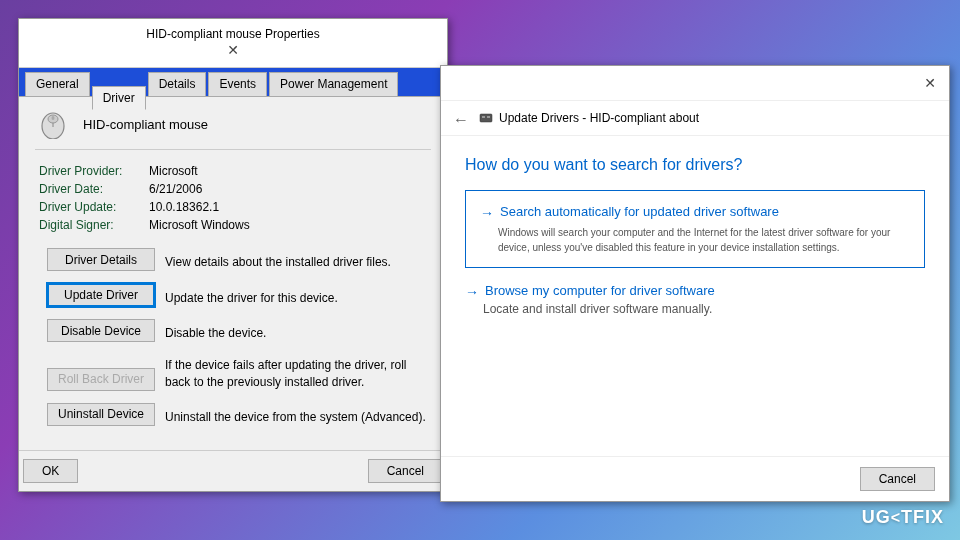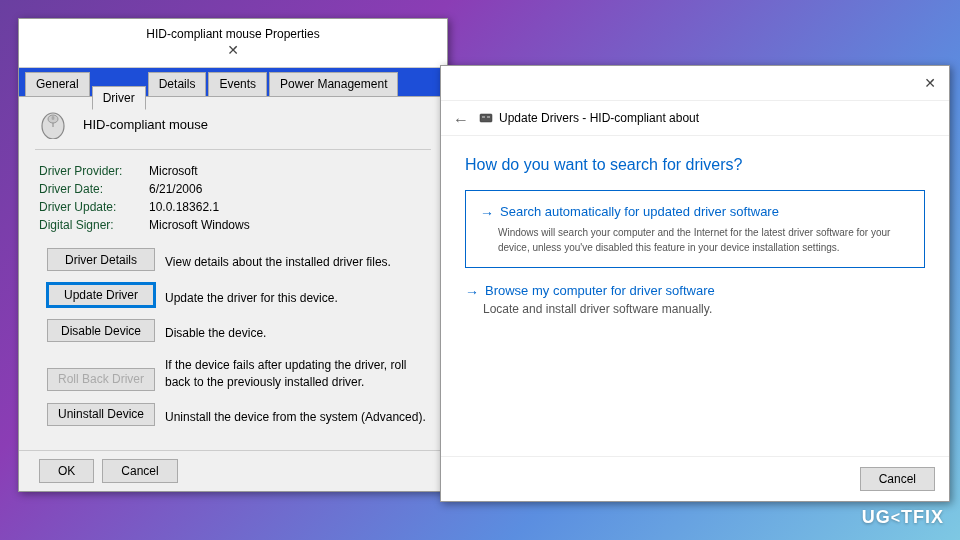--- a/index.html
+++ b/index.html
@@ -129,23 +129,22 @@
       outline: 1px solid #0078d7;
     }
     .action-desc {
       font-size: 12px;
       color: #000;
       line-height: 1.4;
       padding-top: 3px;
     }
     .dialog-footer {
       display: flex;
-      justify-content: flex-start;
-      gap: 8px;
-      padding: 8px 20px;
+      justify-content: space-between;
+      padding: 8px 4px;
       border-top: 1px solid #ccc;
       background: #f0f0f0;
     }
     .footer-btn {
       padding: 4px 18px;
       font-size: 12px;
       background: #e1e1e1;
       border: 1px solid #aaa;
       cursor: pointer;
     }

